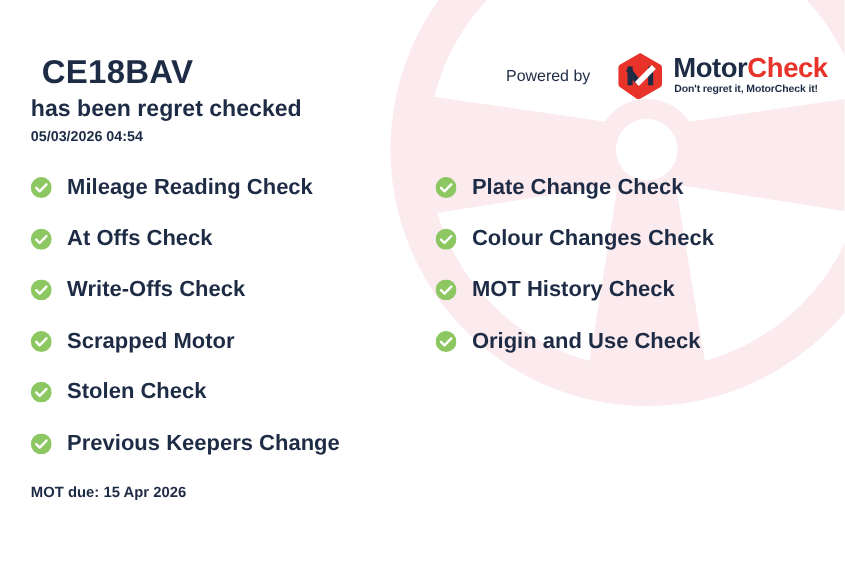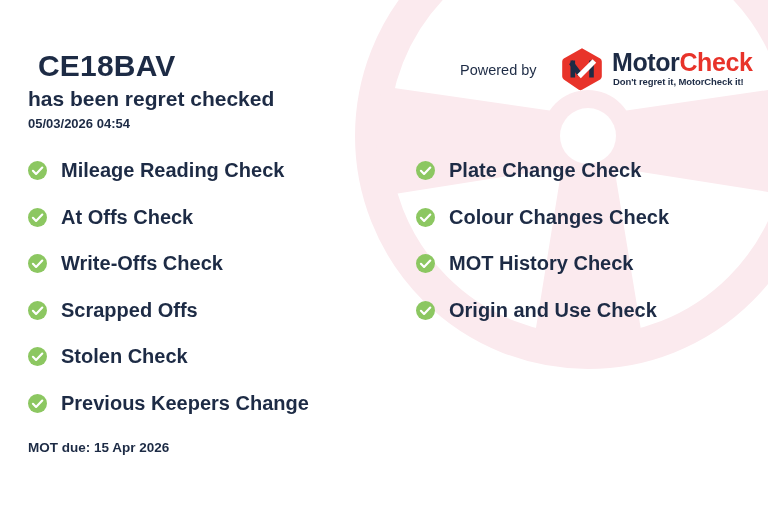--- a/index.html
+++ b/index.html
@@ -112,21 +112,21 @@
     line-height: 11px;
     letter-spacing: -0.1px;
     white-space: nowrap;
   }
 
   
   .col {
     position: absolute;
   }
   #col-left  { left: 28px;  top: 158px; }
-  #col-right { left: 416px; top: 158px; }
+  #col-right { left: 396px; top: 158px; }
 
   .check-row {
     position: relative;
     height: 46.5px;
     display: flex;
     align-items: flex-start;
   }
   .check-icon {
     width: 19px;
     height: 19px;
@@ -223,21 +223,21 @@
           <circle cx="10" cy="10" r="10" fill="#8cc761"></circle>
           <path d="M5.2 10.3 L8.5 13.6 L15 6.9" fill="none" stroke="#ffffff" stroke-width="2.3" stroke-linecap="round" stroke-linejoin="round"></path>
         </svg>
       <span class="check-label">Write-Offs Check</span>
     </div>
     <div class="check-row">
       <svg class="check-icon" viewBox="0 0 20 20">
           <circle cx="10" cy="10" r="10" fill="#8cc761"></circle>
           <path d="M5.2 10.3 L8.5 13.6 L15 6.9" fill="none" stroke="#ffffff" stroke-width="2.3" stroke-linecap="round" stroke-linejoin="round"></path>
         </svg>
-      <span class="check-label">Scrapped Offs</span>
+      <span class="check-label">Scrapped Motor</span>
     </div>
     <div class="check-row">
       <svg class="check-icon" viewBox="0 0 20 20">
           <circle cx="10" cy="10" r="10" fill="#8cc761"></circle>
           <path d="M5.2 10.3 L8.5 13.6 L15 6.9" fill="none" stroke="#ffffff" stroke-width="2.3" stroke-linecap="round" stroke-linejoin="round"></path>
         </svg>
       <span class="check-label">Stolen Check</span>
     </div>
     <div class="check-row">
       <svg class="check-icon" viewBox="0 0 20 20">

